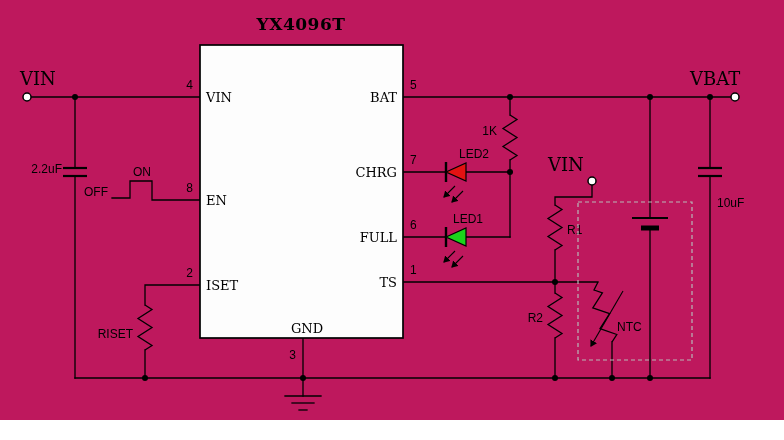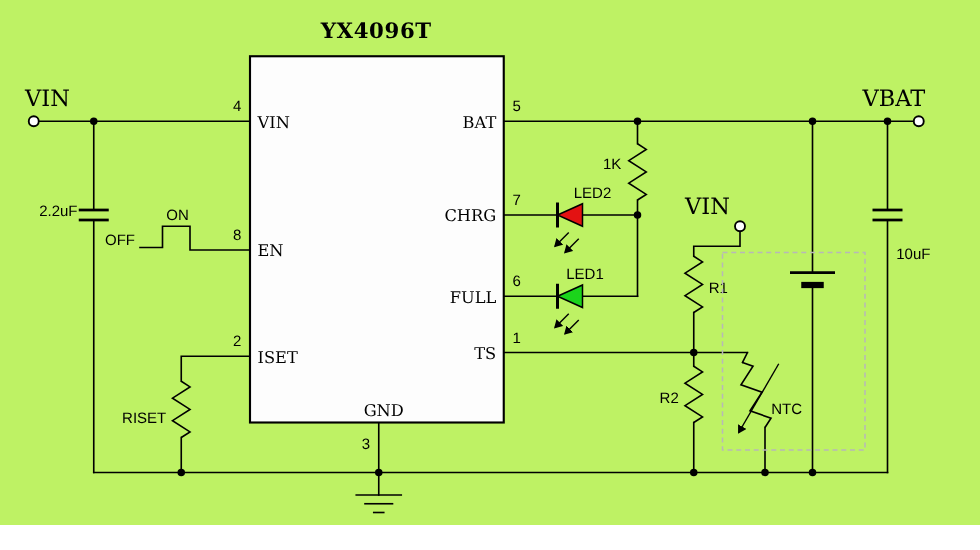--- a/index.html
+++ b/index.html
@@ -1,18 +1,18 @@
 <!DOCTYPE html>
 <html><head>
 <meta charset="utf-8">
 <style>
   * { margin:0; padding:0; box-sizing:border-box; }
   html,body { width:784px; height:440px; }
   body { background:#ffffff; font-family:"Liberation Sans",sans-serif; overflow:hidden; }
-  .canvas { position:relative; width:784px; height:420px; background:#bef264; }
+  .canvas { position:relative; width:784px; height:420px; background:#be185d; }
   svg { display:block; }
   .wire  { stroke:#000; stroke-width:1.3; fill:none; stroke-linecap:square; }
   .comp  { stroke:#000; stroke-width:1.3; fill:none; stroke-linejoin:miter; }
   .plate { stroke:#000; stroke-width:2.2; fill:none; }
   .plate-thick { stroke:#000; stroke-width:5; fill:none; }
   .dot   { fill:#000; stroke:none; }
   .term  { fill:#fff; stroke:#000; stroke-width:1.5; }
   .icbox { fill:#fdfdfd; stroke:#000; stroke-width:1.7; }
   .dashbox { fill:none; stroke:#b8b8b8; stroke-width:1.2; stroke-dasharray:4 3; }
   .led   { stroke:#000; stroke-width:1.2; }

